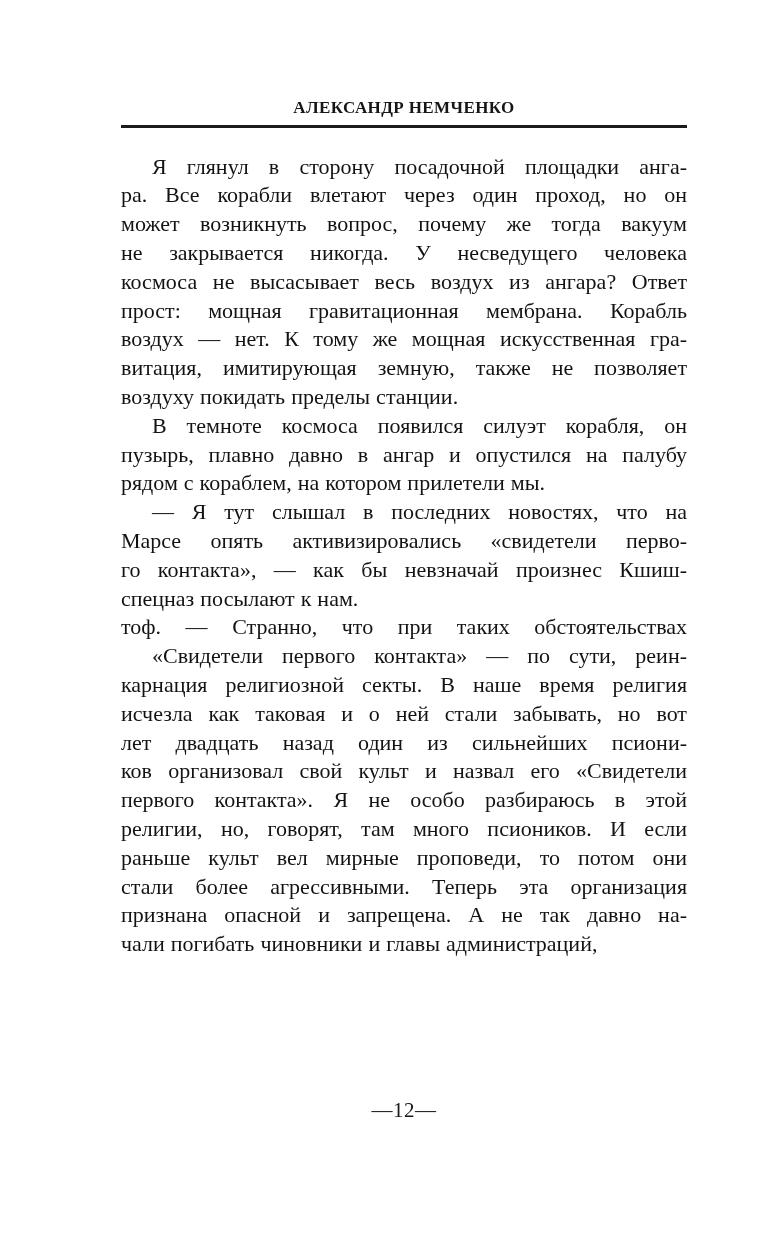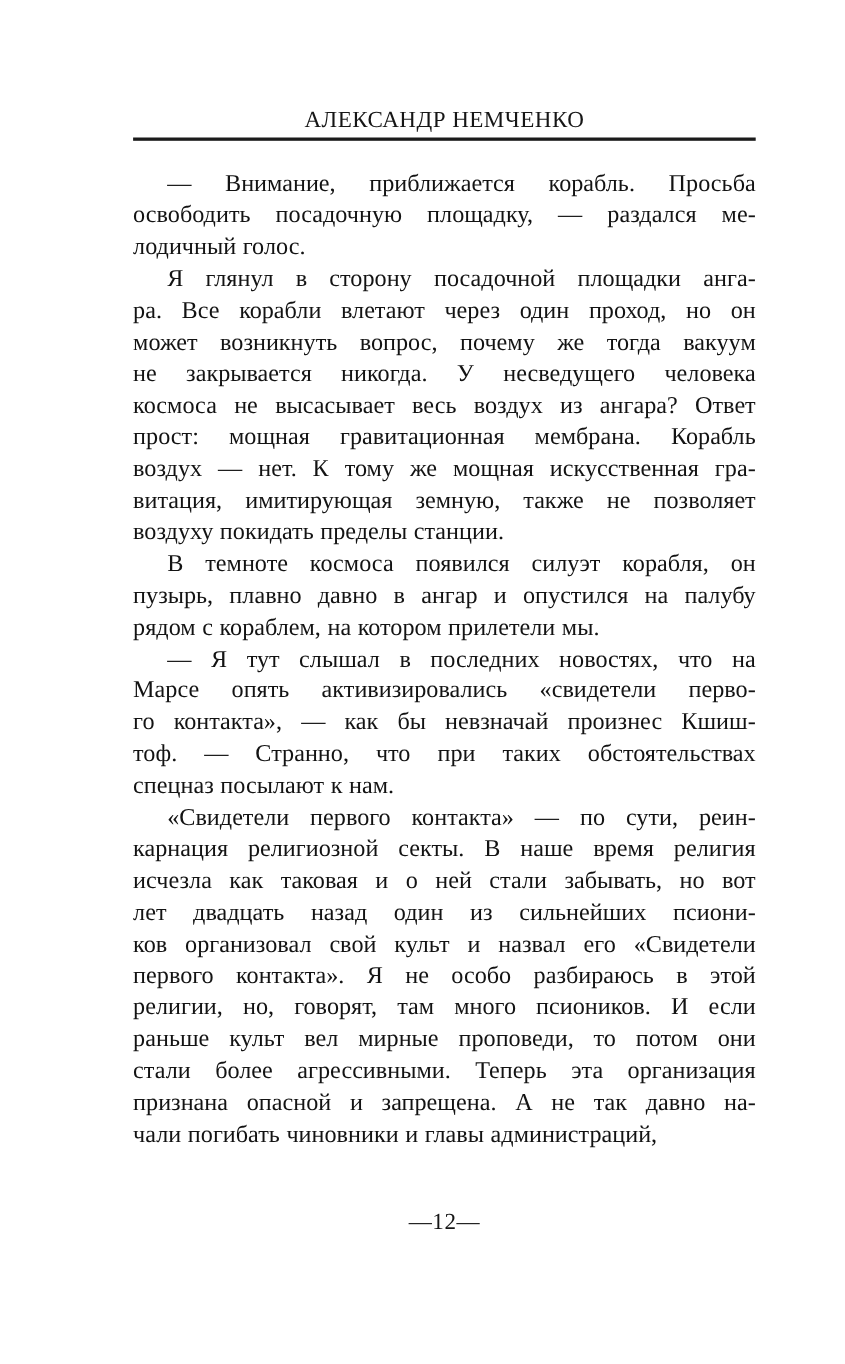--- a/index.html
+++ b/index.html
@@ -17,23 +17,23 @@
     overflow: hidden;
   }
   .content {
     position: absolute;
     left: 121px;
     top: 97px;
     width: 566px;
   }
   .running-head {
     text-align: center;
-    font-size: 21px;
+    font-size: 17px;
     line-height: 22px;
-    font-weight: 400;
+    font-weight: 700;
     letter-spacing: 0.4px;
     color: #161616;
   }
   .header-rule {
     height: 2.6px;
     background: #1b1b1b;
     margin-top: 6px;
   }
   .text-block {
     margin-top: 25px;
@@ -68,46 +68,41 @@
 </style>
 </head>
 <body>
 
 <div class="page">
   <div class="content">
     <div class="running-head">АЛЕКСАНДР НЕМЧЕНКО</div>
     <div class="header-rule"></div>
     <div class="text-block" id="text-block">
         <div class="paragraph">
-          <div class="line first">— Внимание, приближается корабль. Просьба</div>
-          <div class="line">освободить посадочную площадку, — раздался ме-</div>
-          <div class="line last">лодичный голос.</div>
-        </div>
-        <div class="paragraph">
           <div class="line first">Я глянул в сторону посадочной площадки анга-</div>
           <div class="line">ра. Все корабли влетают через один проход, но он</div>
           <div class="line">может возникнуть вопрос, почему же тогда вакуум</div>
           <div class="line">не закрывается никогда. У несведущего человека</div>
           <div class="line">космоса не высасывает весь воздух из ангара? Ответ</div>
           <div class="line">прост: мощная гравитационная мембрана. Корабль</div>
           <div class="line">воздух — нет. К тому же мощная искусственная гра-</div>
           <div class="line">витация, имитирующая земную, также не позволяет</div>
           <div class="line last">воздуху покидать пределы станции.</div>
         </div>
         <div class="paragraph">
           <div class="line first">В темноте космоса появился силуэт корабля, он</div>
           <div class="line">пузырь, плавно давно в ангар и опустился на палубу</div>
           <div class="line last">рядом с кораблем, на котором прилетели мы.</div>
         </div>
         <div class="paragraph">
           <div class="line first">— Я тут слышал в последних новостях, что на</div>
           <div class="line">Марсе опять активизировались «свидетели перво-</div>
           <div class="line">го контакта», — как бы невзначай произнес Кшиш-</div>
+          <div class="line last">спецназ посылают к нам.</div>
           <div class="line">тоф. — Странно, что при таких обстоятельствах</div>
-          <div class="line last">спецназ посылают к нам.</div>
         </div>
         <div class="paragraph">
           <div class="line first">«Свидетели первого контакта» — по сути, реин-</div>
           <div class="line">карнация религиозной секты. В наше время религия</div>
           <div class="line">исчезла как таковая и о ней стали забывать, но вот</div>
           <div class="line">лет двадцать назад один из сильнейших псиони-</div>
           <div class="line">ков организовал свой культ и назвал его «Свидетели</div>
           <div class="line">первого контакта». Я не особо разбираюсь в этой</div>
           <div class="line">религии, но, говорят, там много псиоников. И если</div>
           <div class="line">раньше культ вел мирные проповеди, то потом они</div>

